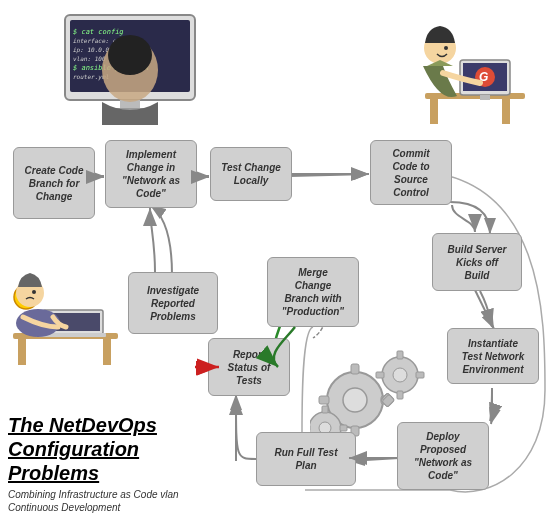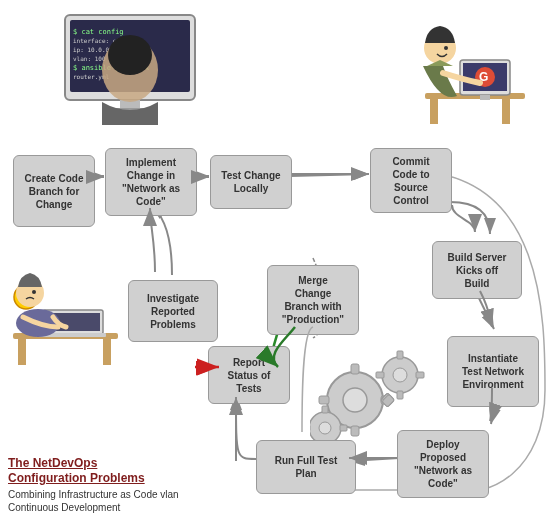--- a/index.html
+++ b/index.html
@@ -10,61 +10,61 @@
       font-family: Arial, sans-serif;
       position: relative;
       overflow: hidden;
     }
 
     .diagram-container {
       width: 550px;
       height: 532px;
       position: relative;
       background: #fff;
+      font-style: italic;
     }
 
     
     .flow-box {
       position: absolute;
       background: #d0d0d0;
       border: 1.5px solid #999;
       border-radius: 6px;
       text-align: center;
       font-size: 11px;
       font-weight: bold;
       color: #333;
       display: flex;
       align-items: center;
       justify-content: center;
       padding: 4px;
       line-height: 1.3;
-      margin-top: 8px;
     }
 
     svg.arrows-layer {
       position: absolute;
       top: 0; left: 0;
       width: 550px;
       height: 532px;
       pointer-events: none;
     }
 
     
     .title-area {
       position: absolute;
       left: 10px;
       bottom: 20px;
       width: 185px;
     }
 
     .title-main {
-      font-size: 12px;
+      font-size: 20px;
       font-weight: bold;
       text-decoration: underline;
-      color: #7f1d1d;
+      color: #000000;
       line-height: 1.2;
     }
 
     .title-sub {
       font-size: 10px;
       color: #333;
       margin-top: 3px;
       line-height: 1.3;
     }
 
@@ -260,21 +260,21 @@
   </div>
 
   <div class="flow-box" style="left:370px; top:140px; width:82px; height:65px; font-size:10px;">
     <span>Commit<br>Code to<br>Source<br>Control</span>
   </div>
 
   <div class="flow-box" style="left:432px; top:233px; width:90px; height:58px; font-size:10px;">
     <span>Build Server<br>Kicks off<br>Build</span>
   </div>
 
-  <div class="flow-box" style="left:447px; top:328px; width:92px; height:71px; font-size:10px;">
+  <div class="flow-box" style="left:447px; top:328px; width:92px; height:56px; font-size:10px;">
     <span>Instantiate<br>Test Network<br>Environment</span>
   </div>
 
   <div class="flow-box" style="left:397px; top:422px; width:92px; height:68px; font-size:10px;">
     <span>Deploy<br>Proposed<br>"Network as<br>Code"</span>
   </div>
 
   <div class="flow-box" style="left:256px; top:432px; width:100px; height:54px; font-size:10px;">
     <span>Run Full Test<br>Plan</span>
   </div>

